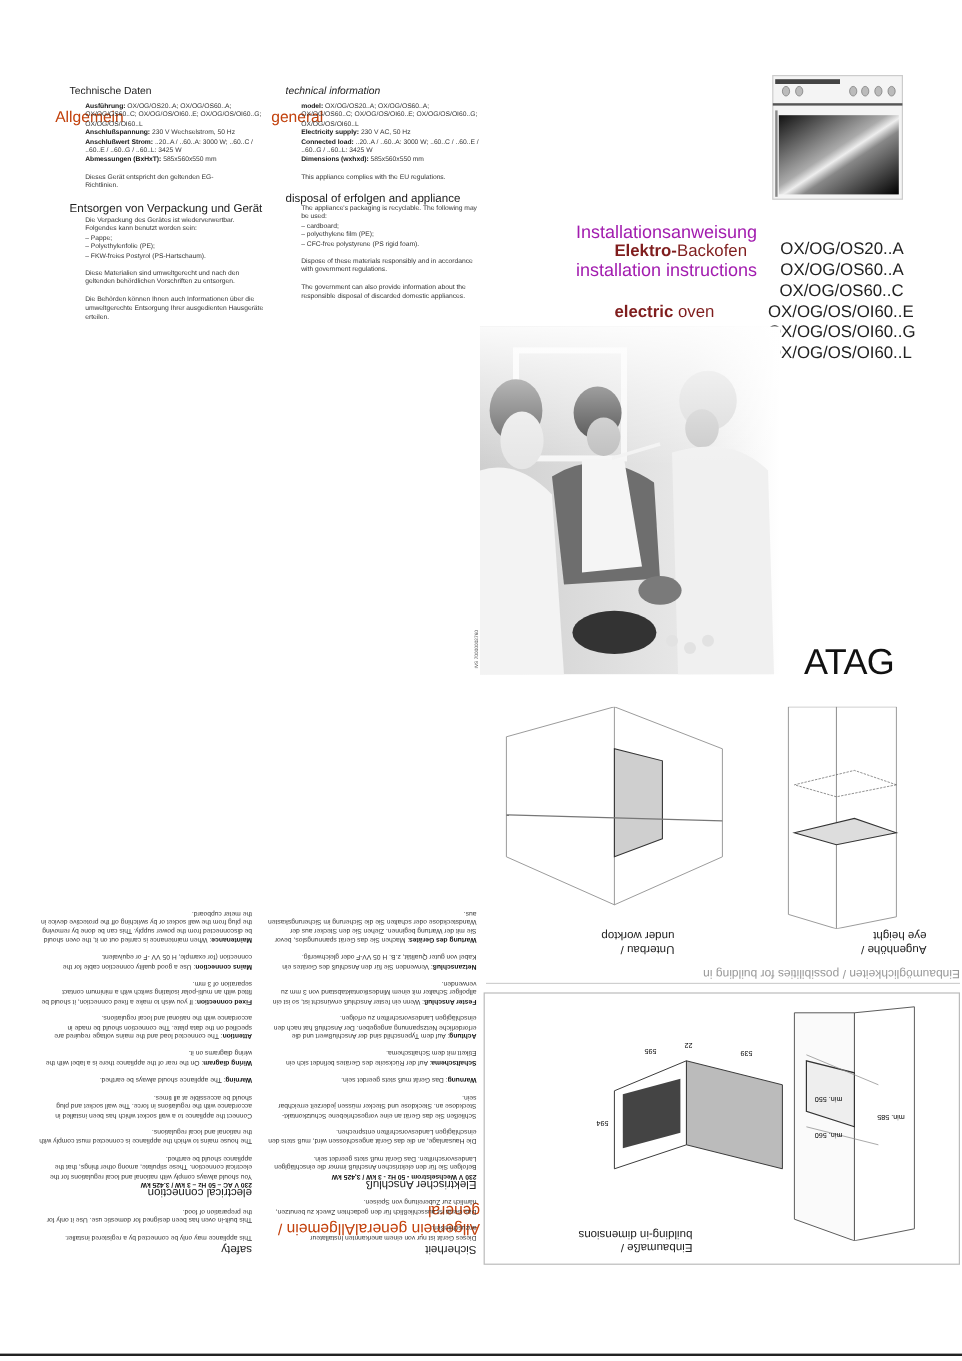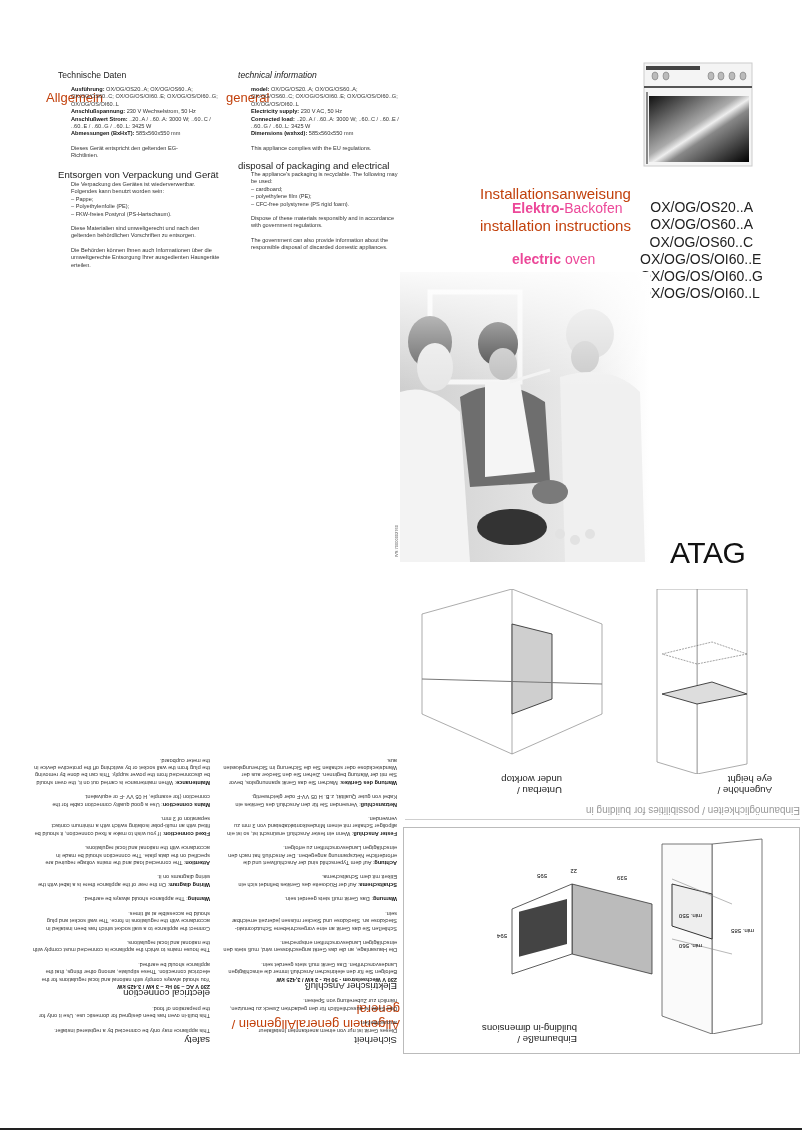--- a/index.html
+++ b/index.html
@@ -5,22 +5,22 @@
   html, body { margin:0; padding:0; background:#ffffff; }
   body { width:802px; height:1134px; position:relative; overflow:hidden; font-family:"Liberation Sans", sans-serif; color:#111; }
   .abs { position:absolute; }
   .sec-title { color:#c2410c; font-size:13px; font-weight:normal;margin-top:44px; }
   .sub-title { font-size:8.6px; color:#222; }
   .sub-title-lg { font-size:9.6px; color:#222; }
   .body-txt { font-size:5.6px; line-height:7.4px; color:#333; }
   .body-txt p { margin:0 0 7px 0; }
   .body-txt b { color:#111; }
   .line { display:block; }
-  .title-gray { color:#c2410c; font-size:15px; line-height:16px; }
-  .title-dark { color:#ec4899; font-size:14px; line-height:15px;text-align:right; }
+  .title-gray { color:#a21caf; font-size:15px; line-height:16px; }
+  .title-dark { color:#7f1d1d; font-size:14px; line-height:15px;text-align:right; }
   .models { font-size:14px; line-height:17.3px; color:#222; text-align:right; }
   .atag { font-size:30px; font-weight:normal; letter-spacing:-0.5px; color:#111; font-family:"Liberation Sans", sans-serif; }
   .flipped { transform:rotate(180deg); transform-origin:center center; }
   .hr { background:#cfcfcf; height:1px; }
   .bottom-rule { background:#222; height:2px; }
   .frame { border:1px solid #bbb; }
 </style>
 </head>
 <body>
 
@@ -45,21 +45,21 @@
 
 <div class="abs sec-title" style="left:226px;top:46px;">general</div>
 <div class="abs sub-title" style="left:238px;top:70px;font-style:italic;">technical information</div>
 <div class="abs body-txt" style="left:251px;top:86px;width:150px;">
   <div><b>model:</b><span> OX/OG/OS20..A; OX/OG/OS60..A; OX/OG/OS60..C; OX/OG/OS/OI60..E; OX/OG/OS/OI60..G; OX/OG/OS/OI60..L</span></div>
   <div><b>Electricity supply:</b><span> 230 V AC, 50 Hz</span></div>
   <div><b>Connected load:</b><span> ..20..A / ..60..A: 3000 W; ..60..C / ..60..E / ..60..G / ..60..L: 3425 W</span></div>
   <div><b>Dimensions (wxhxd):</b><span> 585x560x550 mm</span></div>
   <div style="margin-top:7px;">This appliance complies with the EU regulations.</div>
 </div>
-<div class="abs sub-title-lg" style="left:238px;top:160px;">disposal of packaging and electrical</div>
+<div class="abs sub-title-lg" style="left:238px;top:160px;">disposal of erfolgen and appliance</div>
 <div class="abs body-txt" style="left:251px;top:171px;width:150px;">
   <p style="margin:0;">The appliance's packaging is recyclable. The following may be used:</p>
   <span class="line">– cardboard;</span>
   <span class="line">– polyethylene film (PE);</span>
   <span class="line" style="margin-bottom:7px;">– CFC-free polystyrene (PS rigid foam).</span>
   <p>Dispose of these materials responsibly and in accordance with government regulations.</p>
   <p>The government can also provide information about the responsible disposal of discarded domestic appliances.</p>
 </div>
 
 <div class="abs" style="left:643px;top:62px;width:110px;height:105px;">

